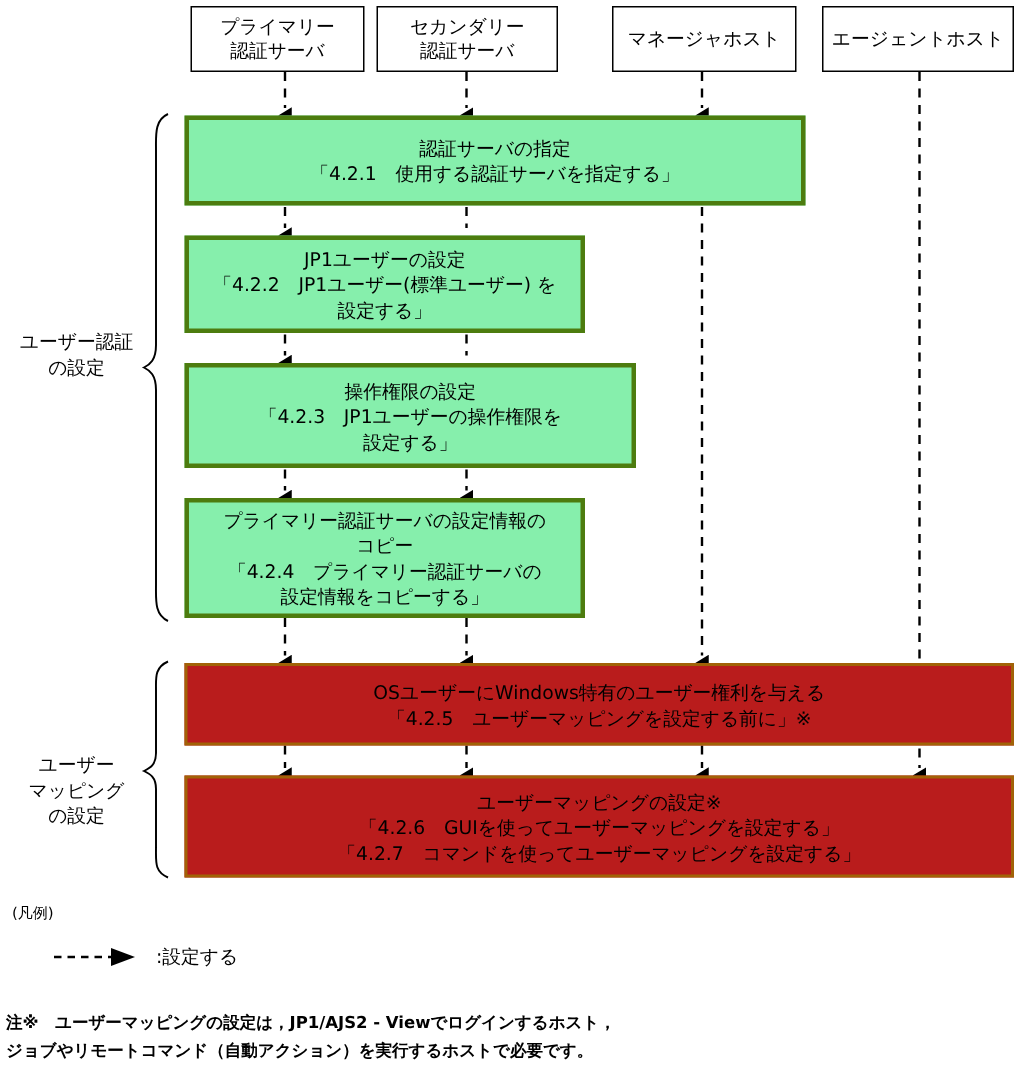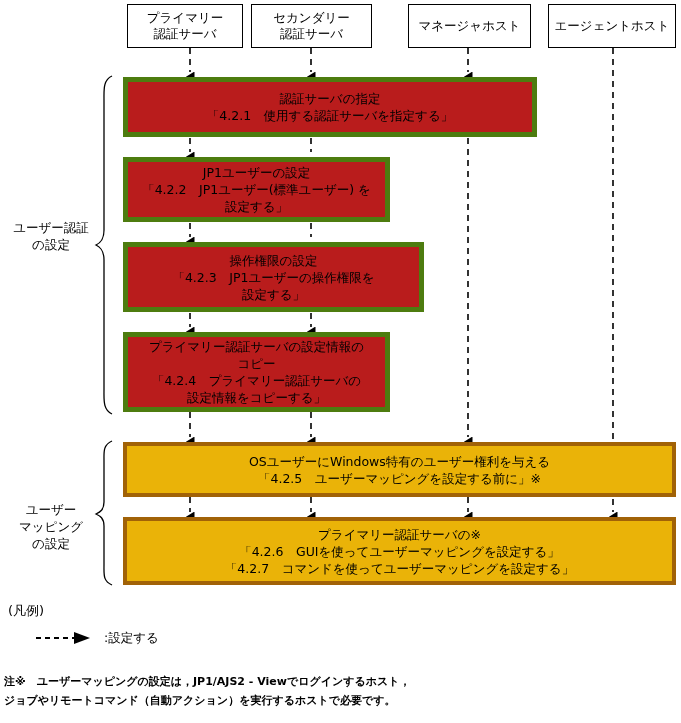--- a/index.html
+++ b/index.html
@@ -41,37 +41,37 @@
     display: flex;
     flex-direction: column;
     align-items: center;
     justify-content: center;
     font-size: 12.5px;
     line-height: 17px;
     white-space: nowrap;
     text-align: center;
   }
   .proc-box.orange {
+    background: #86efac;
+    border: 3px solid #4d7c0f;
+  }
+  .proc-box.blue {
     background: #b91c1c;
-    border: 5px solid #4d7c0f;
-  }
-  .proc-box.blue {
-    background: #eab308;
-    border: 4px solid #a16207;
+    border: 2px solid #a16207;
   }
   .grp-label {
     position: absolute;
     font-size: 12.5px;
     line-height: 17px;
     text-align: center;
     white-space: nowrap;
   }
   .legend-title {
     position: absolute;
-    font-size: 13px;
+    font-size: 10px;
     white-space: nowrap;
   }
   .legend-text {
     position: absolute;
     font-size: 12.5px;
     white-space: nowrap;
   }
   .note-text {
     position: absolute;
     font-size: 11px;
@@ -181,21 +181,21 @@
     <span>「4.2.4　プライマリー認証サーバの</span>
     <span>設定情報をコピーする」</span>
   </div>
 
   <div class="proc-box blue" style="left:123px; top:442px; width:553px; height:55px;">
     <span>OSユーザーにWindows特有のユーザー権利を与える</span>
     <span>「4.2.5　ユーザーマッピングを設定する前に」※</span>
   </div>
 
   <div class="proc-box blue" style="left:123px; top:517px; width:553px; height:68px;">
-    <span>プライマリー認証サーバの※</span>
+    <span>ユーザーマッピングの設定※</span>
     <span>「4.2.6　GUIを使ってユーザーマッピングを設定する」</span>
     <span>「4.2.7　コマンドを使ってユーザーマッピングを設定する」</span>
   </div>
 
   <div class="grp-label" style="left:8px; top:219px; width:86px;">
     <div>ユーザー認証</div>
     <div>の設定</div>
   </div>
 
   <div class="grp-label" style="left:8px; top:489px; width:86px;margin-top:12px;">

